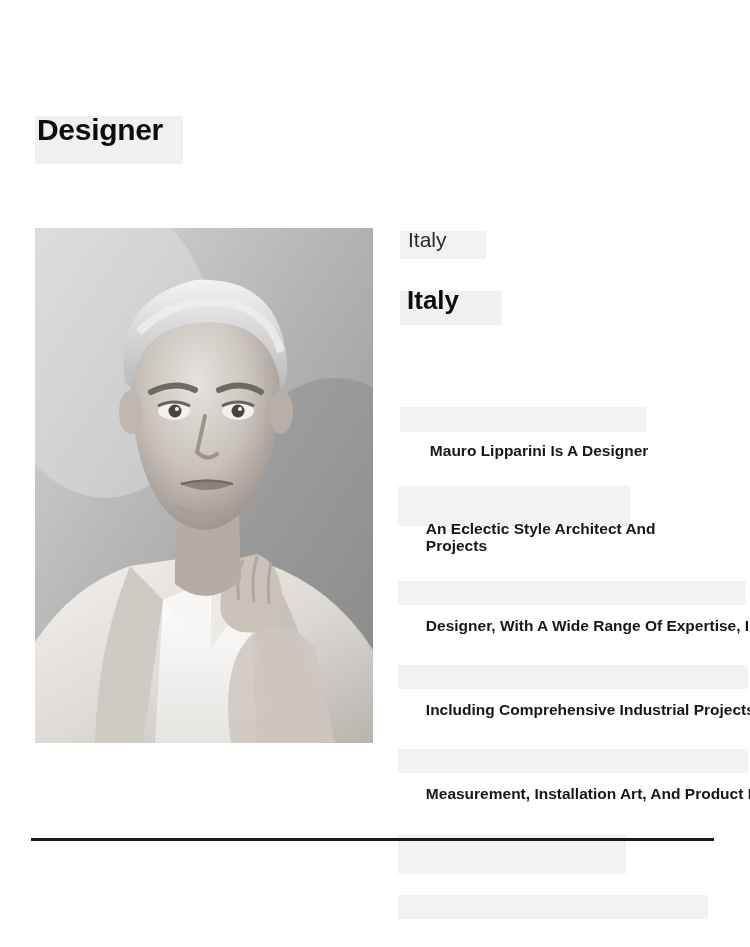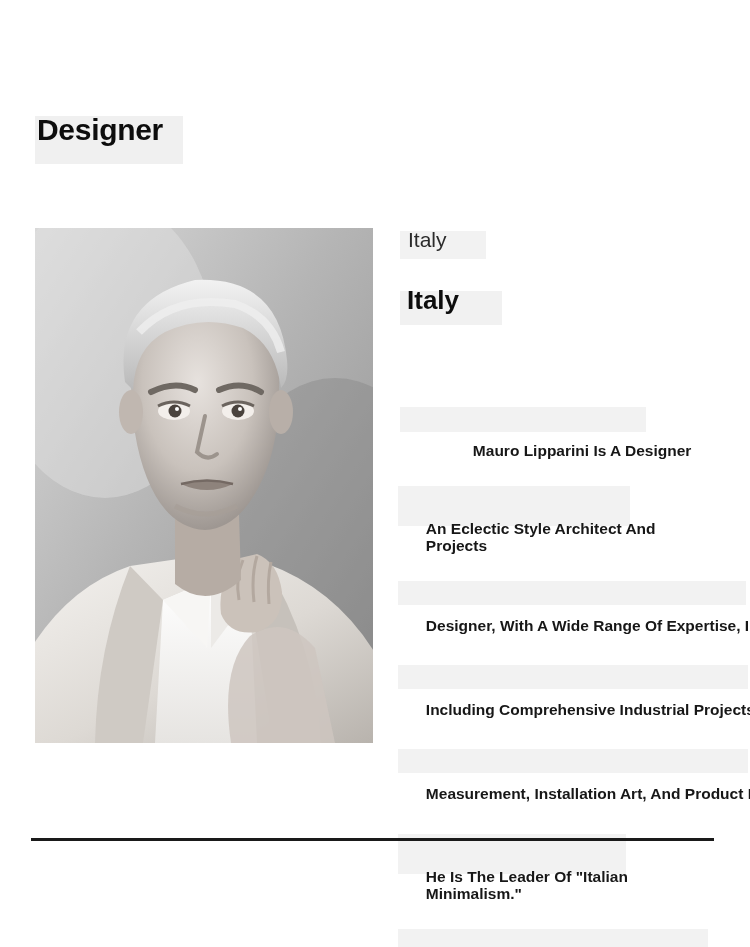--- a/index.html
+++ b/index.html
@@ -147,21 +147,21 @@
     z-index: 0;
   }
   .bio-line .txt {
     position: relative;
     z-index: 1;
     display: inline-block;
   }
 
   .bio-line.l1 { margin-bottom: 8px; }
   .bio-line.l1 .bg { width: 246px; left: 2px; top: 1px; height: 25px; }
-  .bio-line.l1 .txt { padding-left: 4px; margin-left: 43px; }
+  .bio-line.l1 .txt { padding-left: 4px; }
 
   .bio-line.l2 { margin-bottom: 10px; line-height: 17px; }
   .bio-line.l2 .bg { width: 232px; height: 40px; top: 0px; }
 
   .bio-line.l3 { margin-bottom: 12px; }
   .bio-line.l3 .bg { width: 348px; height: 24px; top: 0px; }
 
   .bio-line.l4 { margin-bottom: 12px; }
   .bio-line.l4 .bg { width: 350px; height: 24px; top: 0px; }
 
@@ -301,22 +301,20 @@
     <div class="bio-line l4">
       <span class="bg"></span>
       <span class="txt">Including Comprehensive Industrial Projects an</span>
     </div>
     <div class="bio-line l5">
       <span class="bg"></span>
       <span class="txt">Measurement, Installation Art, And Product Re</span>
     </div>
     <div class="bio-line l6">
       <span class="bg"></span>
-      <span class="txt">He Is The Leader Of "Italian
-Minimalism."</span>
     </div>
     <div class="bio-line l7">
       <span class="bg"></span>
       
     </div>
 
   </div>
 
   <div class="bottom-rule"></div>
 

